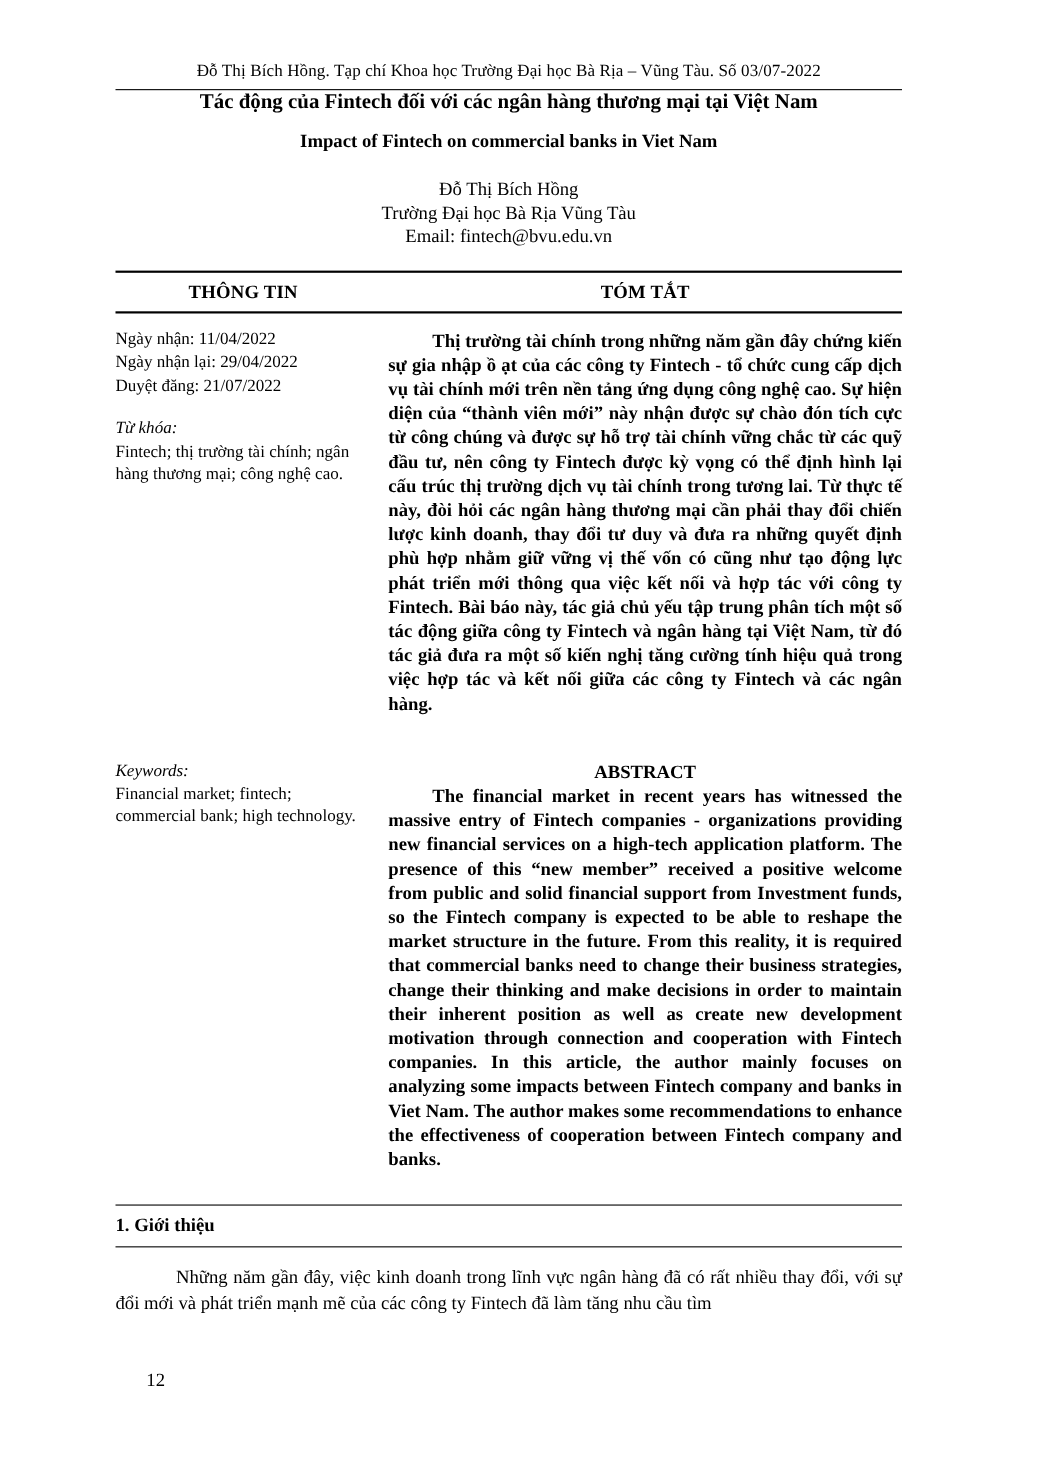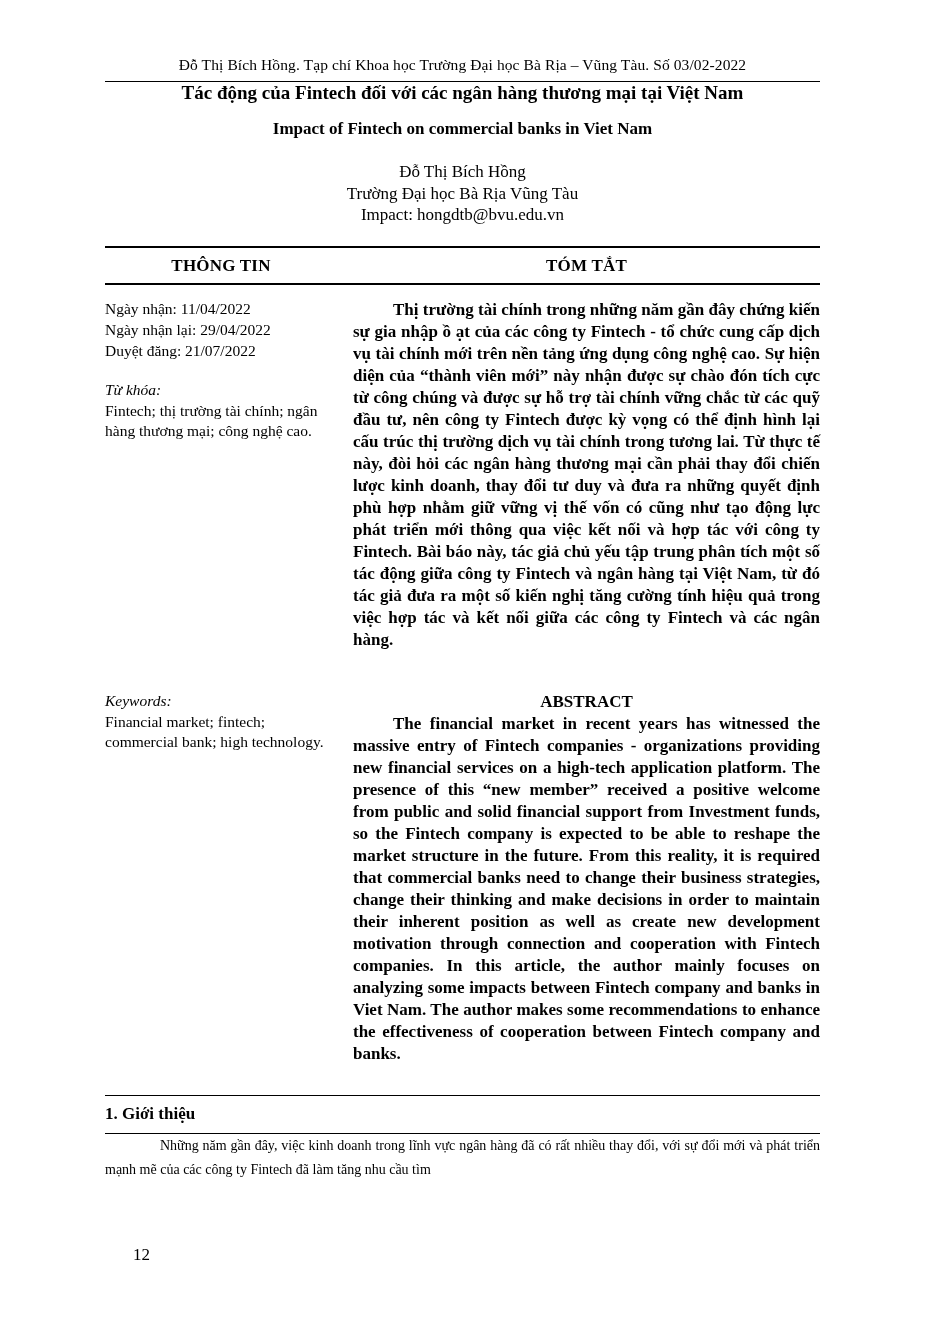--- a/index.html
+++ b/index.html
@@ -88,49 +88,50 @@
     margin-top: 30px;
     border-top: 1.5px solid #000;
     border-bottom: 1.5px solid #000;
     padding: 8px 0 9px 0;
   }
   .section-heading {
     font-size: 17px;
     font-weight: bold;
   }
   .body-para {
-    font-size: 14px;
+    margin-top: 15px;
+    font-size: 17px;
     line-height: 24px;
     text-align: justify;
     text-indent: 55px;
   }
   .page-number {
     position: absolute;
     left: 133px;
     bottom: 68px;
     font-size: 17px;
   }
 </style>
 </head>
 <body>
 
 <div class="page">
 
   <header>
-    <div class="journal-line">Đỗ Thị Bích Hồng. Tạp chí Khoa học Trường Đại học Bà Rịa – Vũng Tàu. Số 03/02-2022</div>
+    <div class="journal-line">Đỗ Thị Bích Hồng. Tạp chí Khoa học Trường Đại học Bà Rịa – Vũng Tàu. Số 03/07-2022</div>
   </header>
 
   <h1 class="title-vi">Tác động của Fintech đối với các ngân hàng thương mại tại Việt Nam</h1>
 
   <h2 class="title-en">Impact of Fintech on commercial banks in Viet Nam</h2>
 
   <div class="author-block">
     <div>Đỗ Thị Bích Hồng</div>
     <div>Trường Đại học Bà Rịa Vũng Tàu</div>
-    <div>Impact: hongdtb@bvu.edu.vn</div>
+    <div>Email: fintech@bvu.edu.vn</div>
   </div>
 
   <section class="meta-table">
 
     <div class="meta-header-row">
       <div class="col-h">THÔNG TIN</div>
       <div class="col-h">TÓM TẮT</div>
     </div>
 
     <div class="meta-row row-1">

